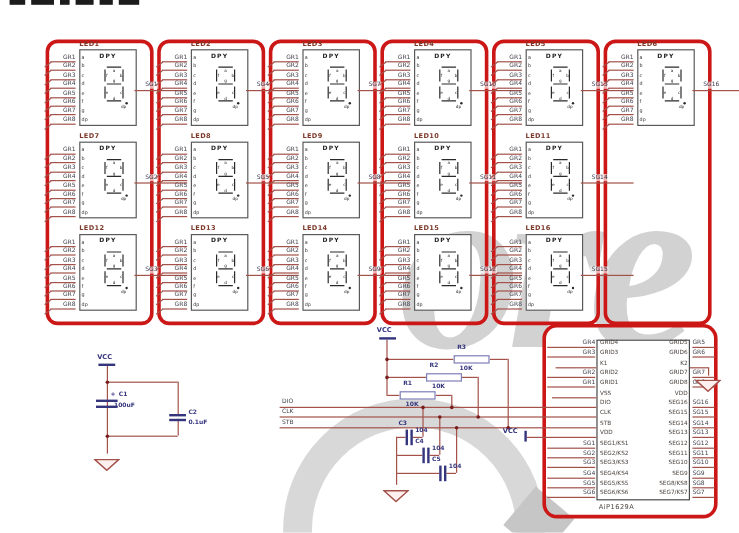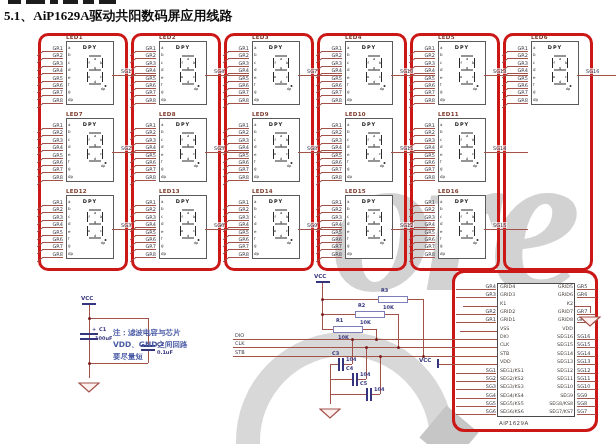--- a/index.html
+++ b/index.html
@@ -67,21 +67,20 @@
     <div class="wm-wedge"></div>
     <div class="wm-text">ore</div>
   </div>
 
   <div id="schem">
 
     <div id="frag">
       <span></span><span></span><span></span><span></span><span></span><span></span>
     </div>
 
-    <div id="title">5.1、AiP1629A驱动共阳数码屏应用线路</div>
 
     <div id="frames">
         <div class="frame" style="left:38px"></div>
         <div class="frame" style="left:131px"></div>
         <div class="frame" style="left:224px"></div>
         <div class="frame" style="left:317px"></div>
         <div class="frame" style="left:410px"></div>
         <div class="frame" style="left:503px"></div>
       </div>
     <div id="chip-frame"></div>
@@ -1025,20 +1024,15 @@
     <div class="lbl navy" style="left:346px;top:356px">104</div>
     <div class="plateV" style="left:352px;top:373px;height:13px"></div>
     <div class="plateV" style="left:356px;top:373px;height:13px"></div>
     <div class="lbl navy" style="left:346px;top:365px">C4</div>
     <div class="lbl navy" style="left:360px;top:371px">104</div>
     <div class="plateV" style="left:366px;top:388px;height:13px"></div>
     <div class="plateV" style="left:370px;top:388px;height:13px"></div>
     <div class="lbl navy" style="left:360px;top:380px">C5</div>
     <div class="lbl navy" style="left:374px;top:386px">104</div>
 
-    <div class="note">
-      <span style="display:block">注：滤波电容与芯片</span>
-      <span style="display:block">VDD、GND之间回路</span>
-      <span style="display:block">要尽量短</span>
-    </div>
   </div>
 
 </div>
 
 </body></html>

